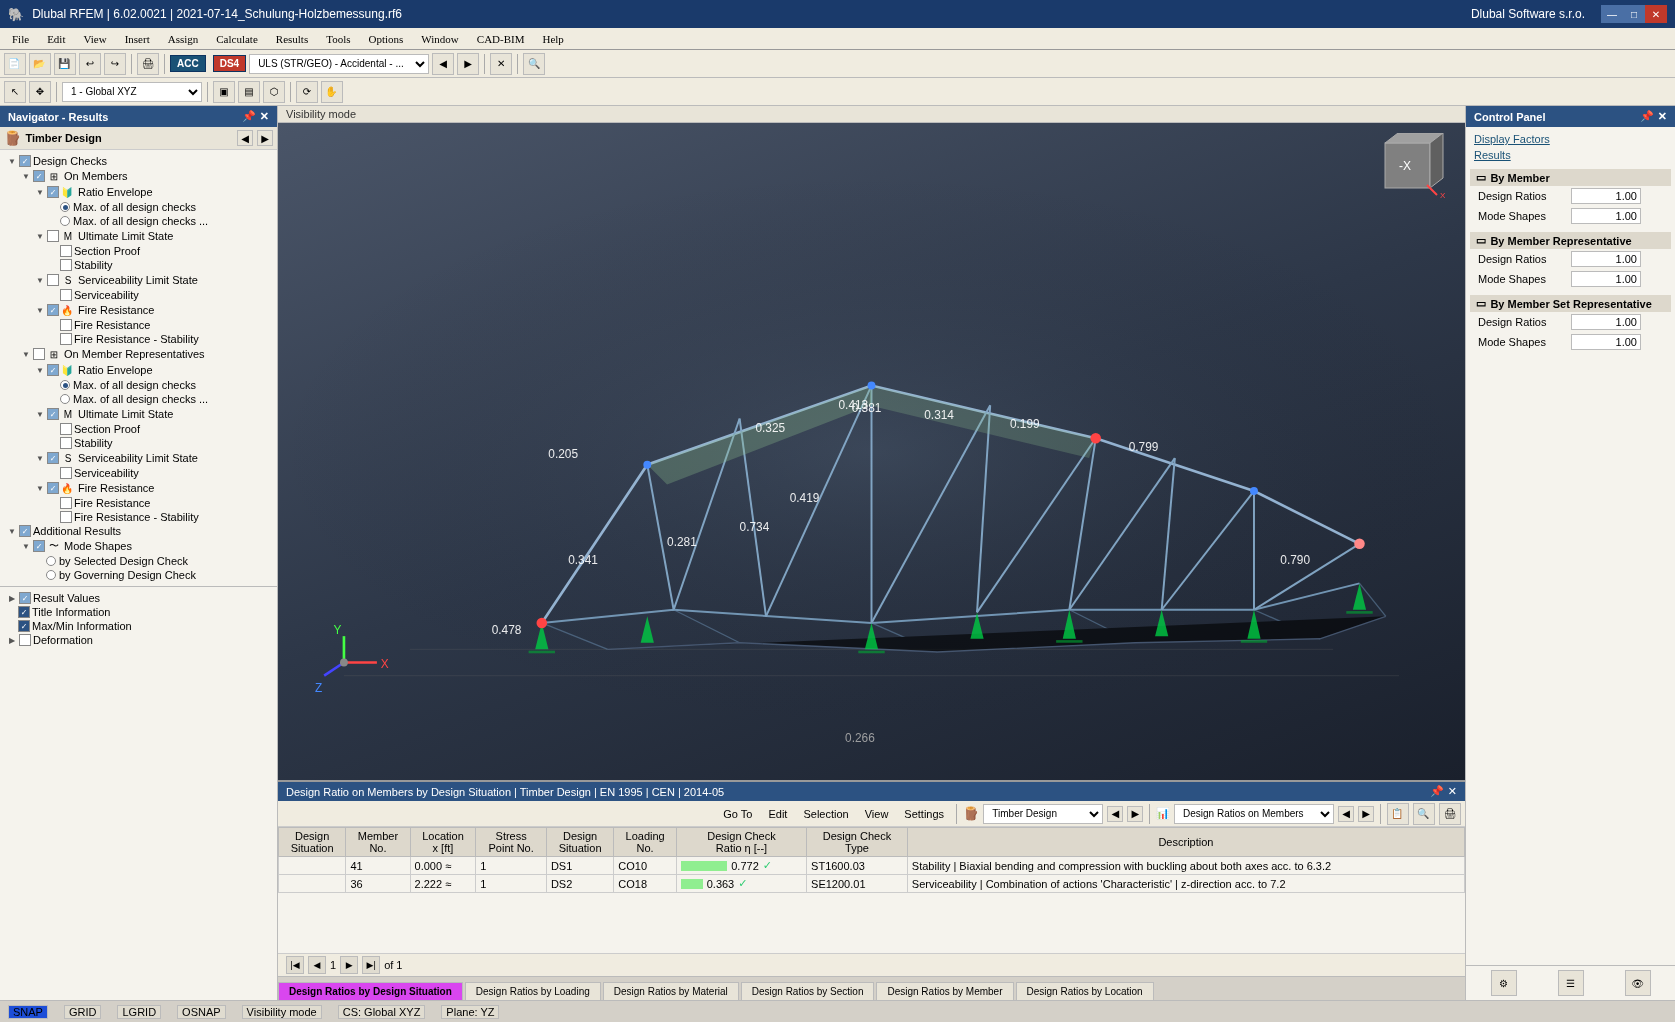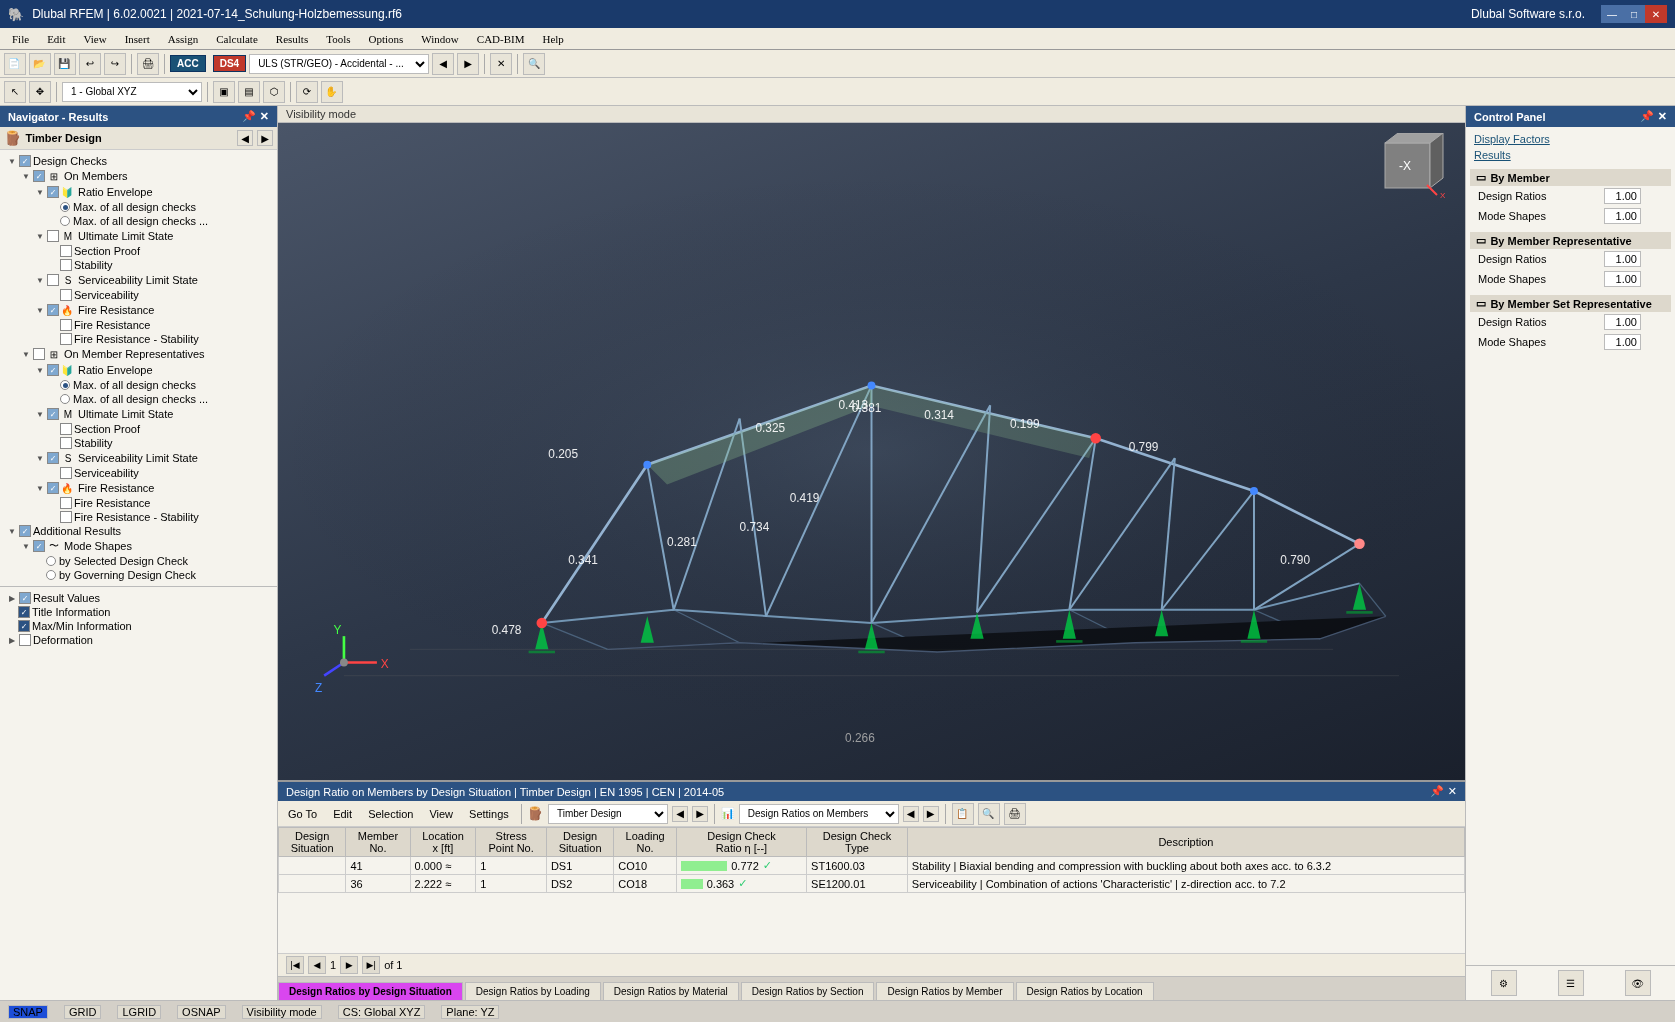--- a/index.html
+++ b/index.html
@@ -213,20 +213,21 @@
       justify-content: space-between;
     }
     #bottom-toolbar {
       background: #f0ece0;
       height: 26px;
       display: flex;
       align-items: center;
       padding: 0 4px;
       border-bottom: 1px solid #ccc;
       gap: 4px;
+      justify-content: flex-end;
     }
     #bottom-table {
       flex: 1;
       overflow: auto;
     }
     table {
       width: 100%;
       border-collapse: collapse;
       font-size: 11px;
     }
@@ -337,21 +338,21 @@
       cursor: pointer;
     }
     .cp-row {
       display: flex;
       align-items: center;
       padding: 2px 8px;
       font-size: 11px;
     }
     .cp-row label { flex: 1; }
     .cp-value {
-      width: 37px;
+      width: 70px;
       text-align: right;
       border: 1px solid #bbb;
       background: white;
       padding: 1px 3px;
       font-size: 11px;
     }
     .cp-unit { width: 20px; font-size: 10px; color: #555; margin-left: 2px; }
     #cp-bottom {
       border-top: 1px solid #bbb;
       padding: 4px;

